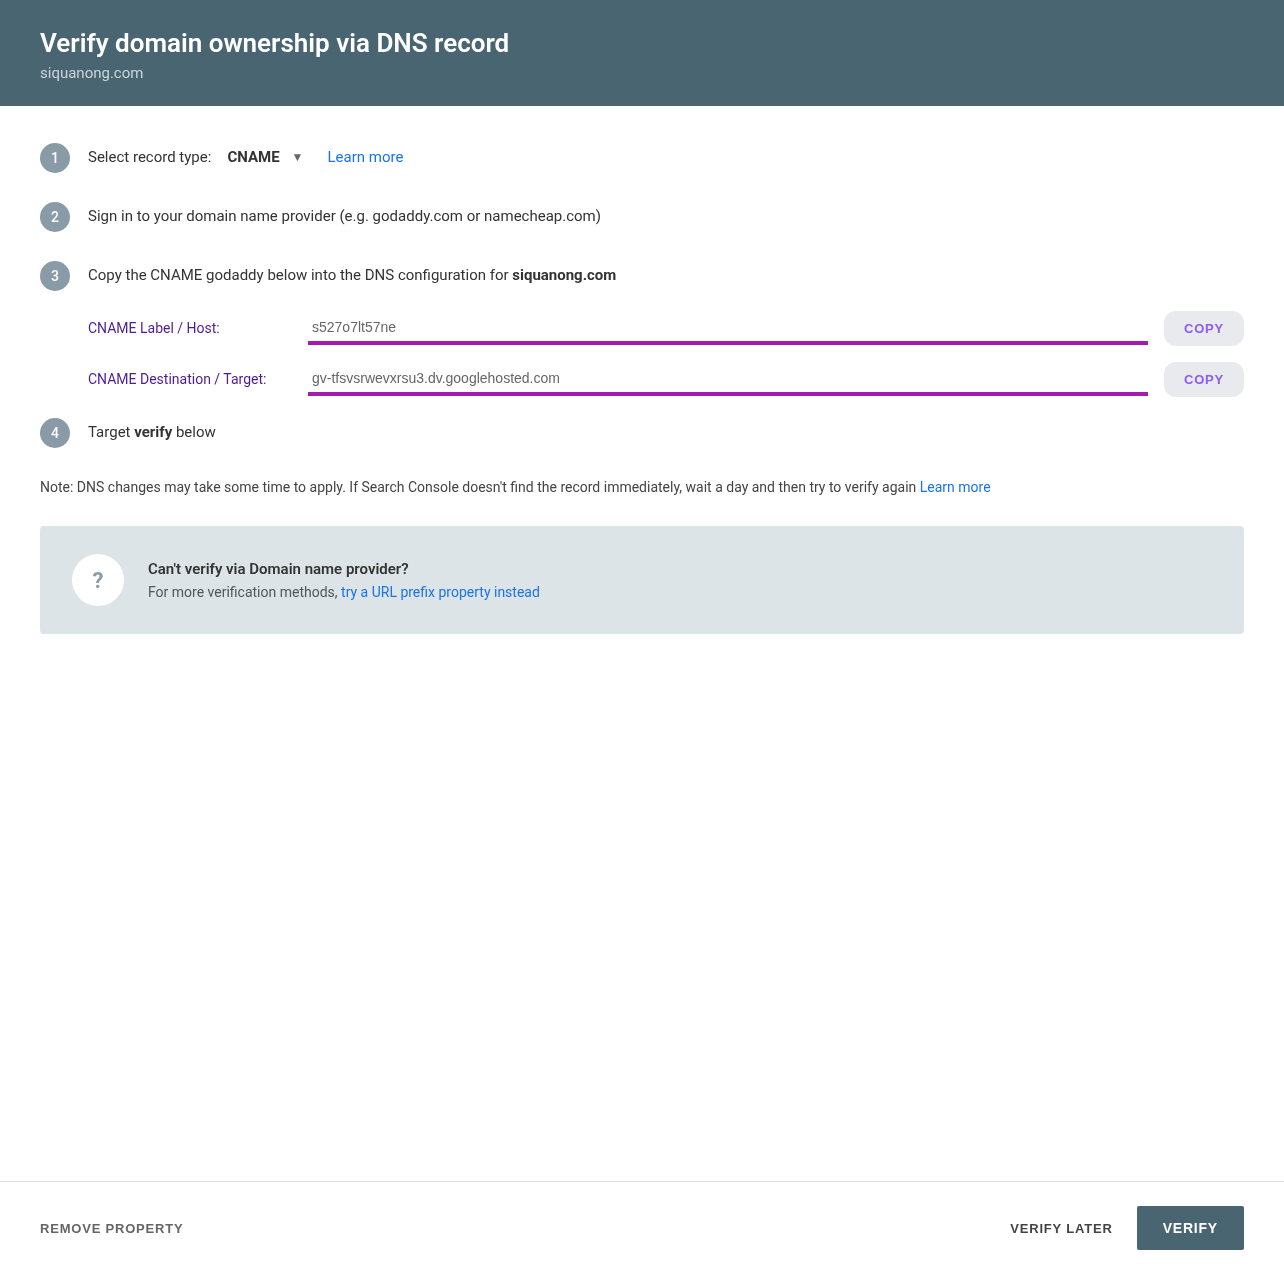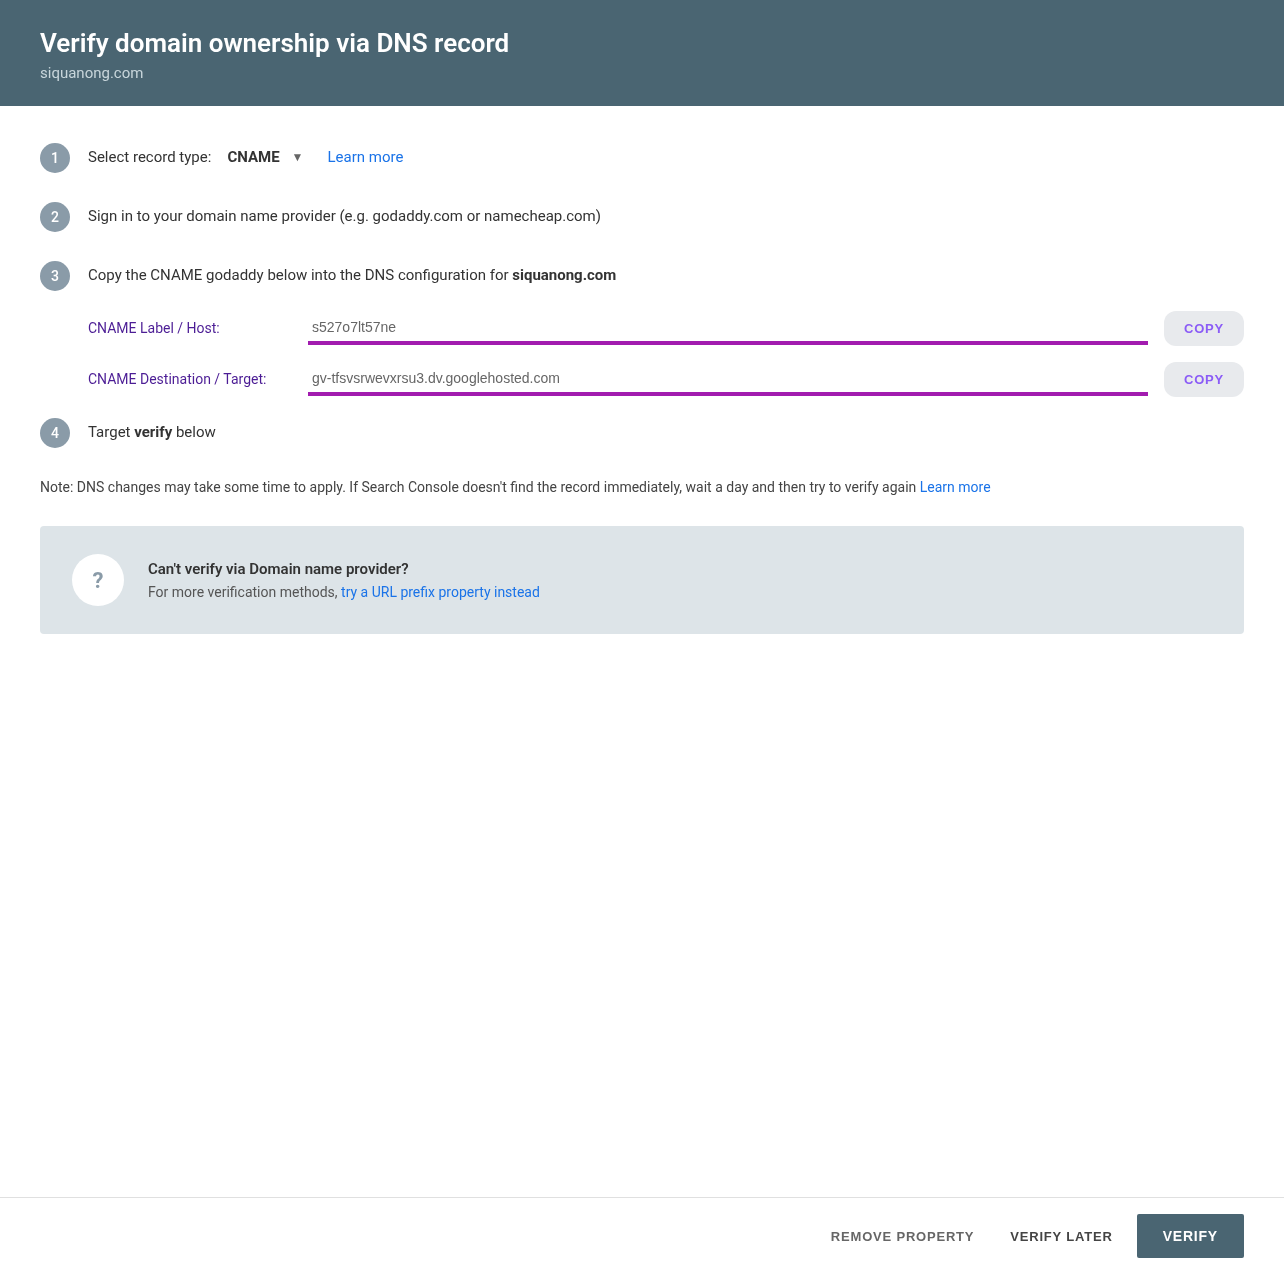--- a/index.html
+++ b/index.html
@@ -195,24 +195,24 @@
     }
     .info-box-link {
       color: #1a73e8;
       text-decoration: none;
       cursor: pointer;
     }
 
     
     .footer {
       border-top: 1px solid #e0e0e0;
-      padding: 16px 40px;
-      display: flex;
-      align-items: center;
-      justify-content: flex-end;
+      padding: 24px 40px;
+      display: flex;
+      align-items: center;
+      justify-content: space-between;
       background: #fff;
     }
     .remove-property-btn {
       background: transparent;
       border: none;
       font-size: 13px;
       font-weight: 600;
       letter-spacing: 0.8px;
       color: #666;
       cursor: pointer;

